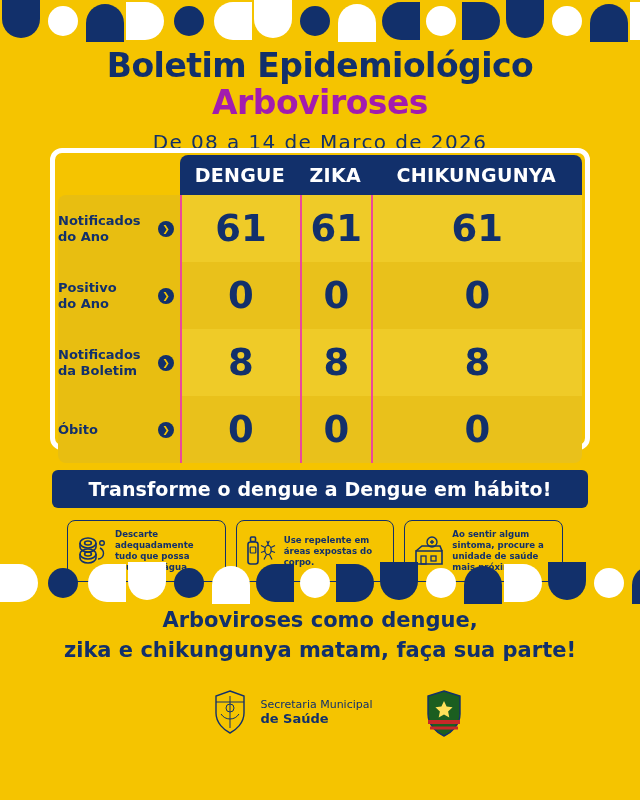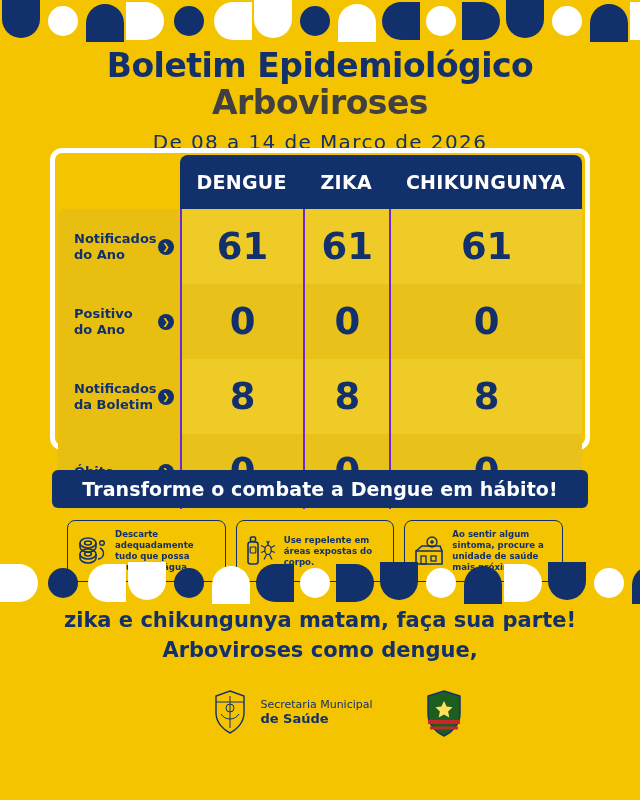--- a/index.html
+++ b/index.html
@@ -39,21 +39,21 @@
   .title-line1 {
     font-size: 33px;
     font-weight: bold;
     color: #12306B;
     letter-spacing: -0.5px;
     line-height: 1.12;
   }
   .title-line2 {
     font-size: 33px;
     font-weight: bold;
-    color: #404040;
+    color: #a21caf;
     letter-spacing: -0.5px;
     line-height: 1.12;
   }
   .subtitle {
     margin-top: 8px;
     font-size: 20px;
     color: #12306B;
     letter-spacing: 1.4px;
     font-weight: normal;
   }
@@ -62,21 +62,21 @@
   .table-wrap {
     position: absolute;
     top: 155px; left: 58px;
     width: 524px;
   }
   .table {
     width: 100%;
     border-collapse: separate;
     border-spacing: 0;
   }
-  .table th, .table td { padding: 16px; margin-top: 22px; }
+  .table th, .table td { padding: 0; margin-top: 22px; }
 
   .hd {
     background: #12306B;
     color: #FFFFFF;
     font-size: 19px;
     font-weight: bold;
     text-align: center;
     height: 40px;
     vertical-align: middle;
     letter-spacing: 0.3px;
@@ -114,21 +114,21 @@
   .rowlabel.last { border-radius: 0 0 0 8px; }
 
   .val {
     background: #EFCB28;
     color: #12306B;
     font-size: 37px;
     font-weight: bold;
     text-align: center;
     height: 67px;
     vertical-align: middle;
-    border-left: 2px solid #6d28d9;
+    border-left: 2px solid #ec4899;
   }
   .val.alt { background: #E9C11B; }
   .val.last-col-last-row { border-radius: 0 0 8px 0; }
 
   
   .table-outer {
     position: absolute;
     top: 148px; left: 50px;
     width: 540px; height: 302px;
     border: 5px solid #FFFFFF;
@@ -323,21 +323,21 @@
           </td>
           <td class="val alt">0</td>
           <td class="val alt">0</td>
           <td class="val alt last-col-last-row">0</td>
         </tr>
       </tbody>
     </table>
   </div>
 
   <div class="banner">
-    <span>Transforme o combate a Dengue em hábito!</span>
+    <span>Transforme o dengue a Dengue em hábito!</span>
   </div>
 
   <div class="tips">
 
     <div class="tip">
       <div class="tip-icon">
         <svg width="32" height="34" viewBox="0 0 32 34" fill="none" stroke="#12306B" stroke-width="1.6">
           <ellipse cx="12" cy="9" rx="8" ry="5"></ellipse>
           <ellipse cx="12" cy="9" rx="3.4" ry="2"></ellipse>
           <ellipse cx="12" cy="20" rx="8" ry="5"></ellipse>
@@ -376,22 +376,22 @@
           <circle cx="20" cy="8" r="5" stroke-width="1.4"></circle>
           <path d="M20 6v4M18 8h4" stroke-width="1.4"></path>
         </svg>
       </div>
       <div class="tip-text">Ao sentir algum sintoma, procure a unidade de saúde mais próxima.</div>
     </div>
 
   </div>
 
   <div class="closing">
+    <div>Arboviroses como dengue,</div>
     <div>zika e chikungunya matam, faça sua parte!</div>
-    <div>Arboviroses como dengue,</div>
   </div>
 
   <div class="footer">
     <div class="f-block">
       <div class="crest">
         <svg width="42" height="48" viewBox="0 0 42 48" fill="none" stroke="#12306B" stroke-width="1.4">
           <path d="M21 3l14 5v17c0 10-8 17-14 20-6-3-14-10-14-20V8z"></path>
           <path d="M7 14h28M21 8v32" stroke-width="1"></path>
           <circle cx="21" cy="20" r="4" stroke-width="1"></circle>
           <path d="M12 26c2 3 5 5 9 5s7-2 9-5" stroke-width="1"></path>

